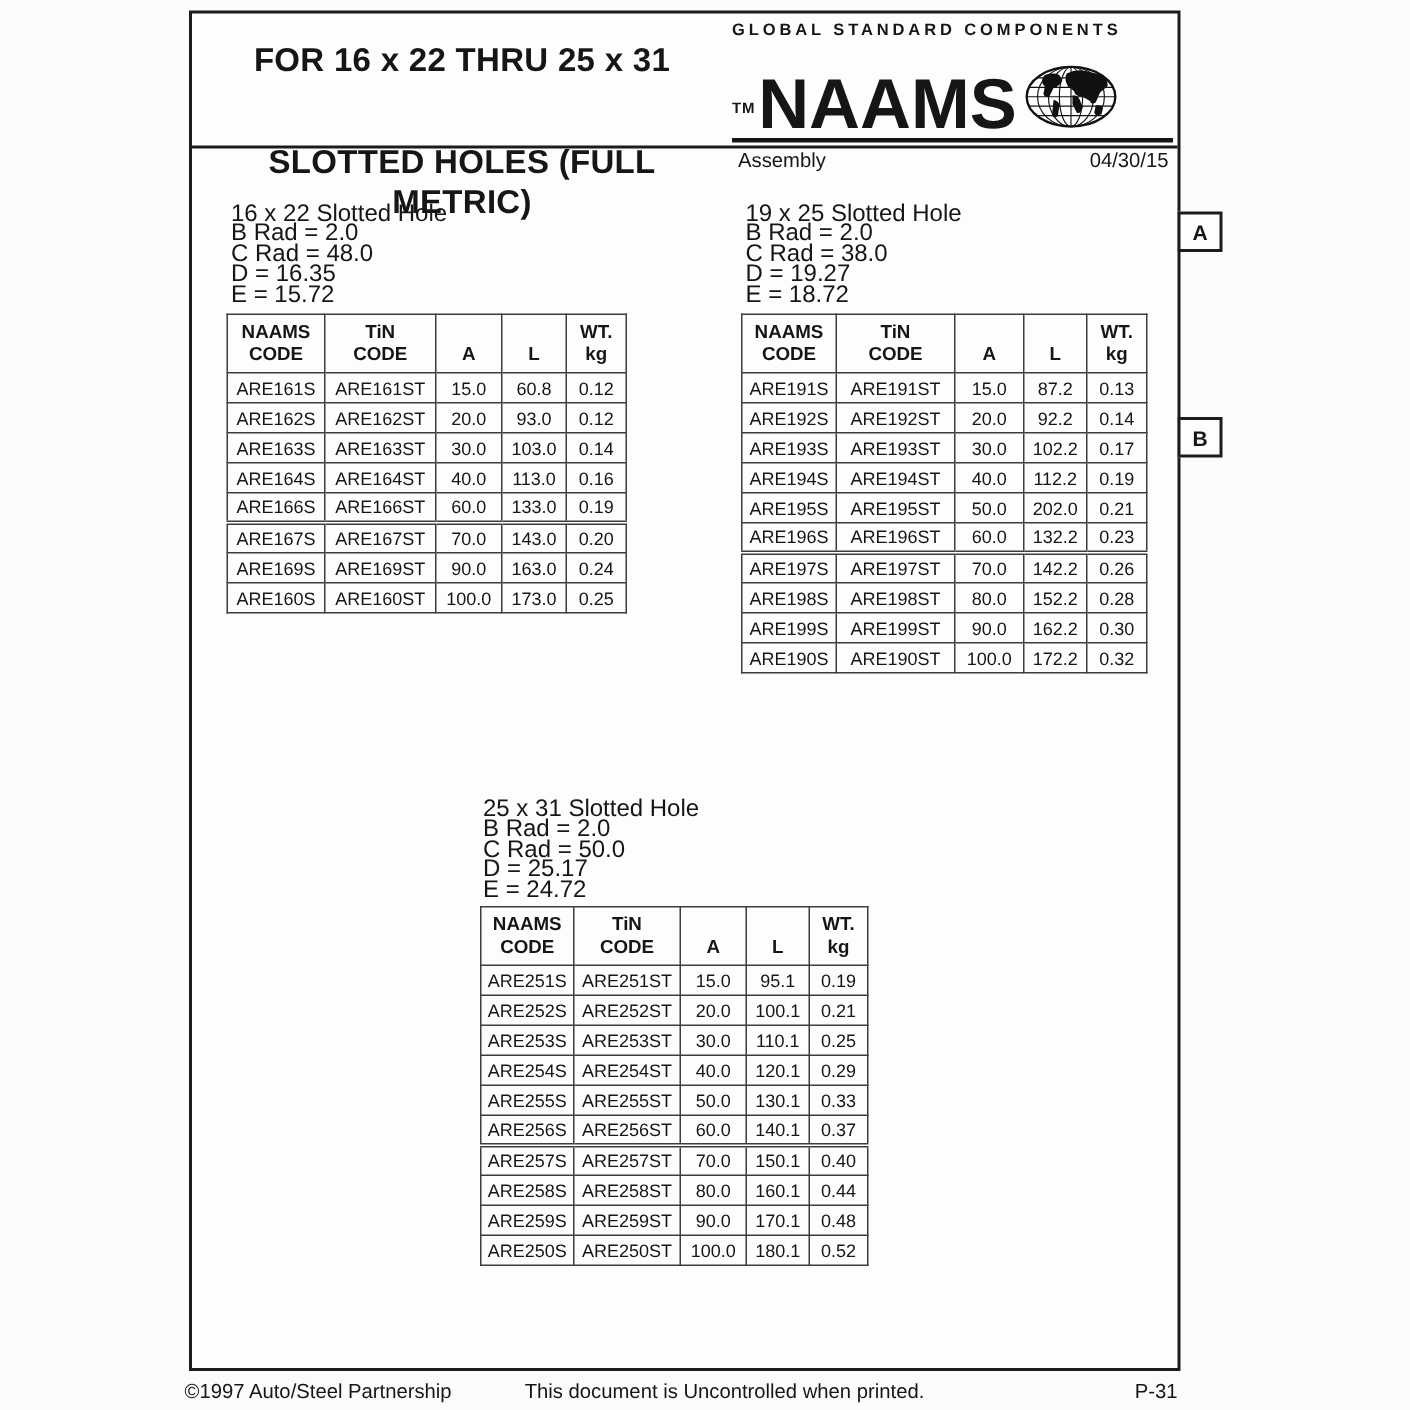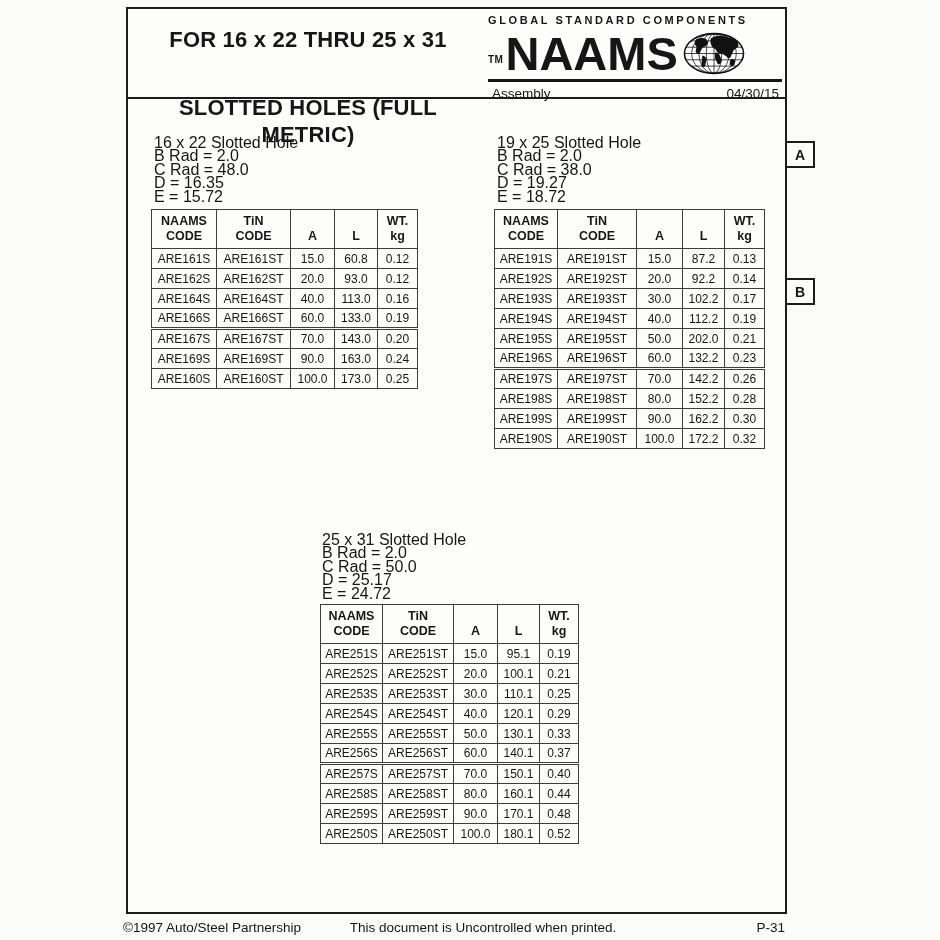--- a/index.html
+++ b/index.html
@@ -38,21 +38,21 @@
   .brand-block {
     position: absolute;
     left: 360px; top: 0; width: 294px; height: 100%;
   }
   .brand-tagline {
     margin-top: 5px;
     font-size: 11px; font-weight: bold; letter-spacing: 2.6px;
     white-space: nowrap;
   }
   .brand-row {
-    display: flex; align-items: center; height: 48px; margin-top: 4px;
+    display: flex; align-items: flex-end; height: 48px; margin-top: 17px;
   }
   .brand-tm {
     font-size: 10px; font-weight: bold; letter-spacing: 0.5px;
     align-self: center; margin-top: 10px; margin-right: 2px;
   }
   .brand-name {
     font-size: 47px; font-weight: bold; line-height: 44px;
     letter-spacing: 0px;
   }
   .brand-globe { margin-left: 5px; margin-top: 2px; }
@@ -210,20 +210,27 @@
         <td>0.12</td>
       </tr>
       <tr>
         <td>ARE162S</td>
         <td>ARE162ST</td>
         <td>20.0</td>
         <td>93.0</td>
         <td>0.12</td>
       </tr>
       <tr>
+        <td>ARE163S</td>
+        <td>ARE163ST</td>
+        <td>30.0</td>
+        <td>103.0</td>
+        <td>0.14</td>
+      </tr>
+      <tr>
         <td>ARE164S</td>
         <td>ARE164ST</td>
         <td>40.0</td>
         <td>113.0</td>
         <td>0.16</td>
       </tr>
       <tr>
         <td>ARE166S</td>
         <td>ARE166ST</td>
         <td>60.0</td>

